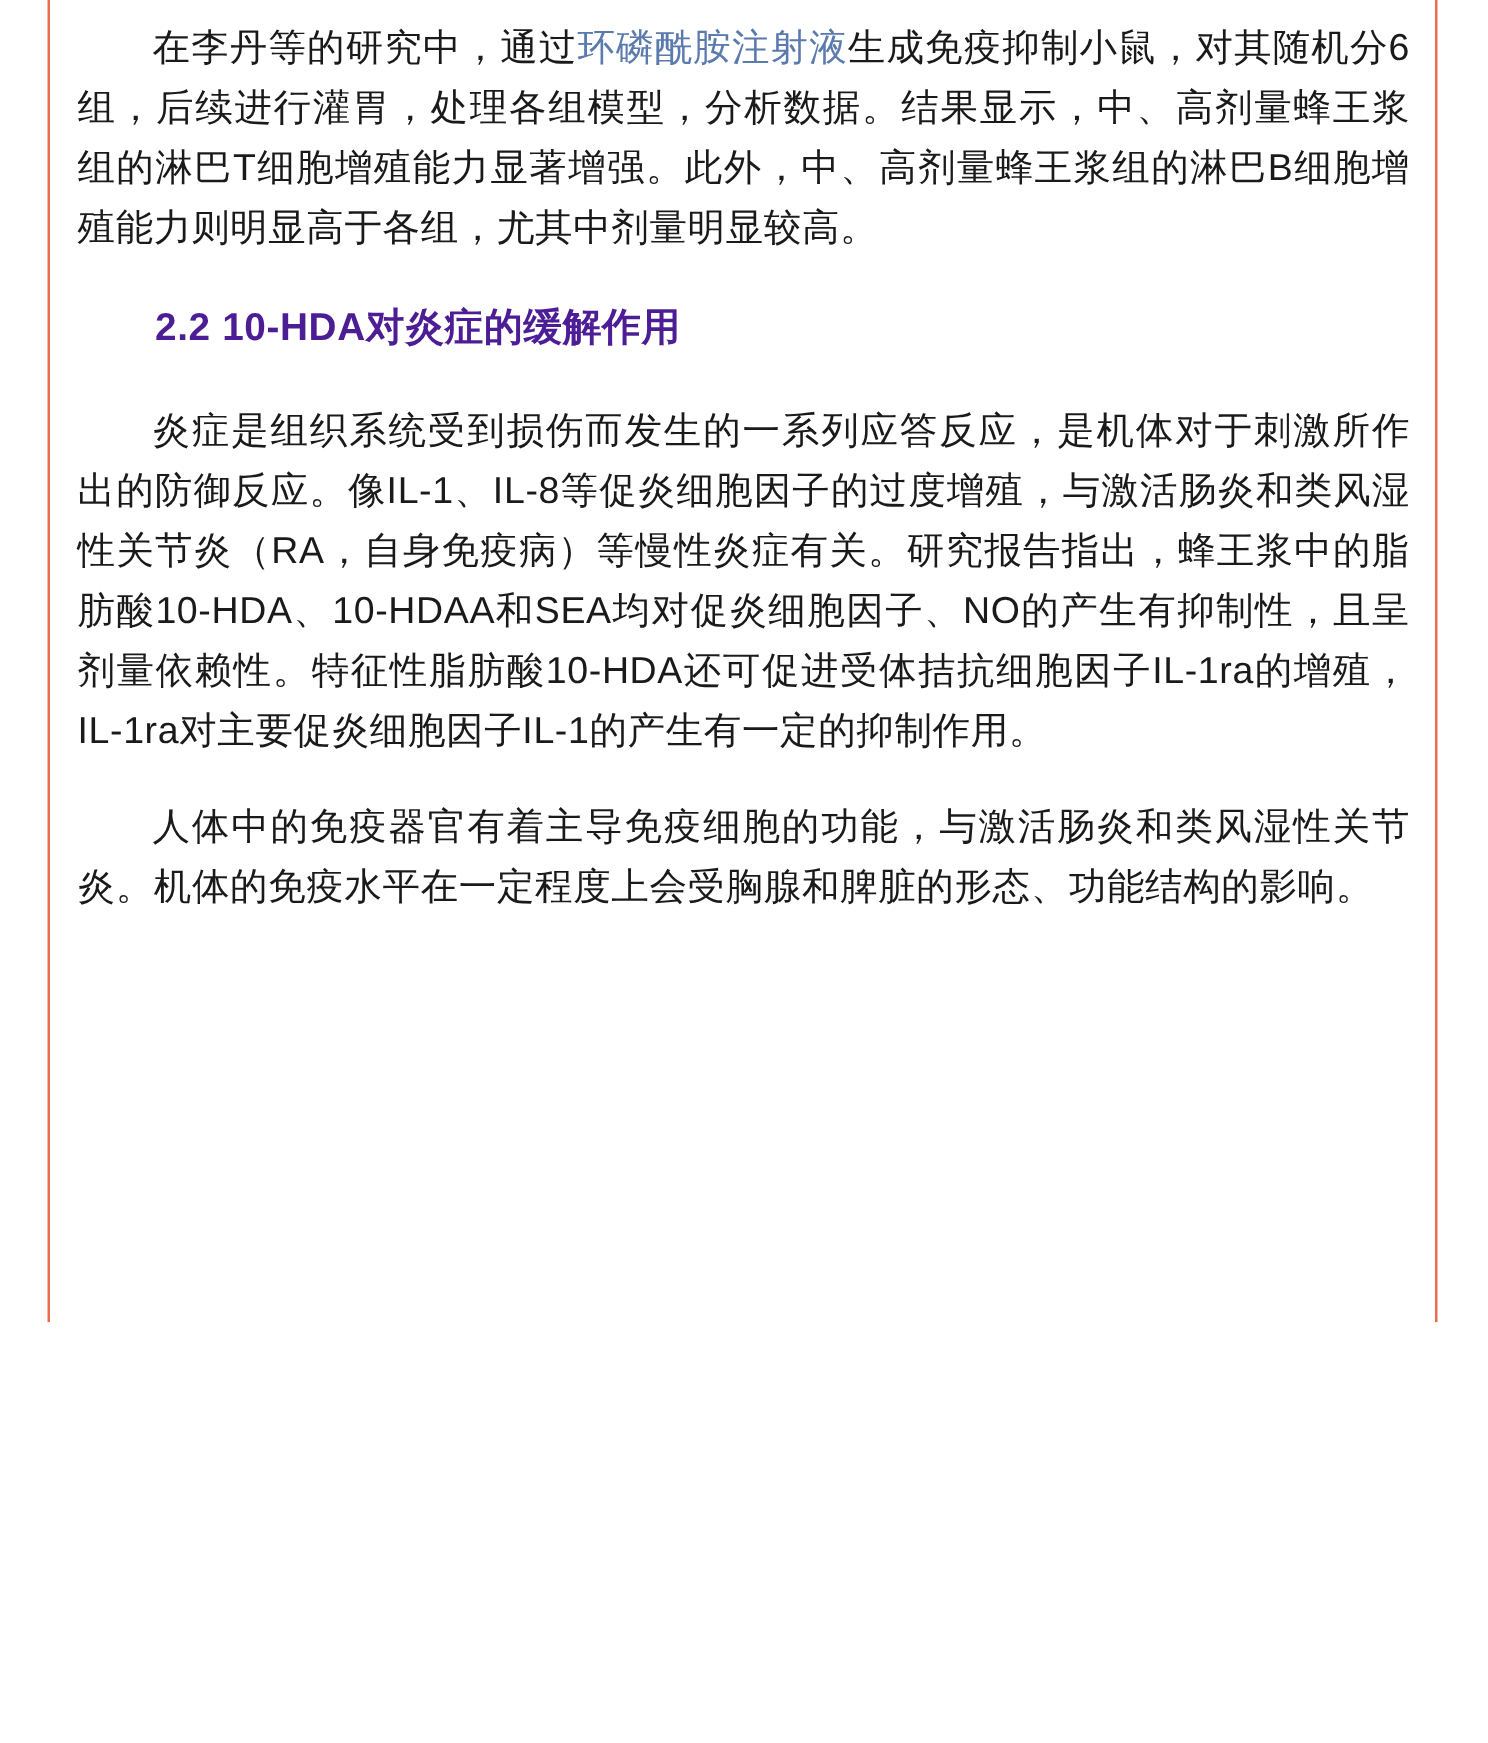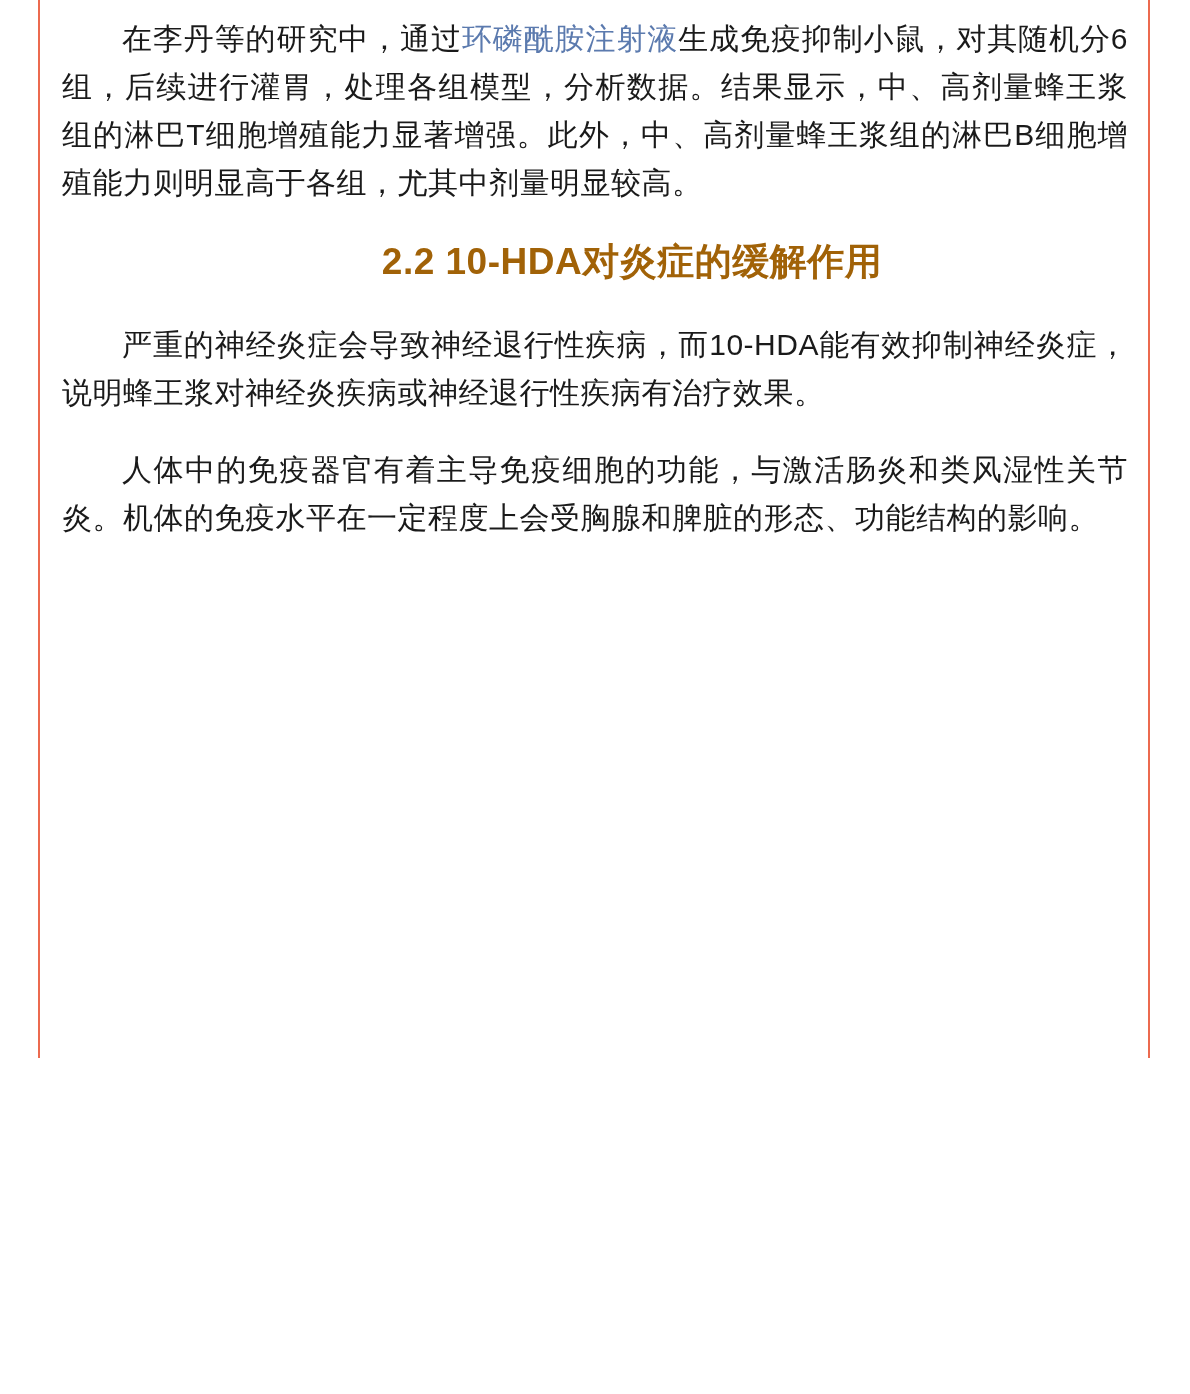--- a/index.html
+++ b/index.html
@@ -36,27 +36,27 @@
     letter-spacing: 0.5px;
   }
   .content p {
     margin: 29px 0;
     text-indent: 2em;
   }
   .content p.first {
     margin-top: 15px;
   }
   .content h3 {
-    font-size: 37px;
+    font-size: 31px;
     font-weight: bold;
     line-height: 48px;
     margin: 31px 0 35px 0;
     text-indent: 2em;
-    color: #a16207;
-    text-align: center;
+    color: #4c1d95;
+    text-align: left;
   }
   .link {
     color: #5b7aae;
     text-decoration: none;
     cursor: pointer;
   }
 </style>
 </head>
 <body>
 
@@ -64,21 +64,21 @@
   <div class="rule rule-left"></div>
   <div class="rule rule-right"></div>
 
   <div class="content">
 
     <p class="first"><span>在李丹等的研究中，通过</span><a class="link">环磷酰胺注射液</a><span>生成免疫抑制小鼠，对其随机分6组，后续进行灌胃，处理各组模型，分析数据。结果显示，中、高剂量蜂王浆组的淋巴T细胞增殖能力显著增强。此外，中、高剂量蜂王浆组的淋巴B细胞增殖能力则明显高于各组，尤其中剂量明显较高。</span></p>
 
 
     <h3>2.2 10-HDA对炎症的缓解作用</h3>
 
+    <p><span>炎症是组织系统受到损伤而发生的一系列应答反应，是机体对于刺激所作出的防御反应。像IL-1、IL-8等促炎细胞因子的过度增殖，与激活肠炎和类风湿性关节炎（RA，自身免疫病）等慢性炎症有关。研究报告指出，蜂王浆中的脂肪酸10-HDA、10-HDAA和SEA均对促炎细胞因子、NO的产生有抑制性，且呈剂量依赖性。特征性脂肪酸10-HDA还可促进受体拮抗细胞因子IL-1ra的增殖，IL-1ra对主要促炎细胞因子IL-1的产生有一定的抑制作用。</span></p>
 
 
-    <p><span>严重的神经炎症会导致神经退行性疾病，而10-HDA能有效抑制神经炎症，说明蜂王浆对神经炎疾病或神经退行性疾病有治疗效果。</span></p>
 
 
     <p><span>人体中的免疫器官有着主导免疫细胞的功能，与激活肠炎和类风湿性关节炎。机体的免疫水平在一定程度上会受胸腺和脾脏的形态、功能结构的影响。</span></p>
 
   </div>
 </div>
 
 </body></html>

